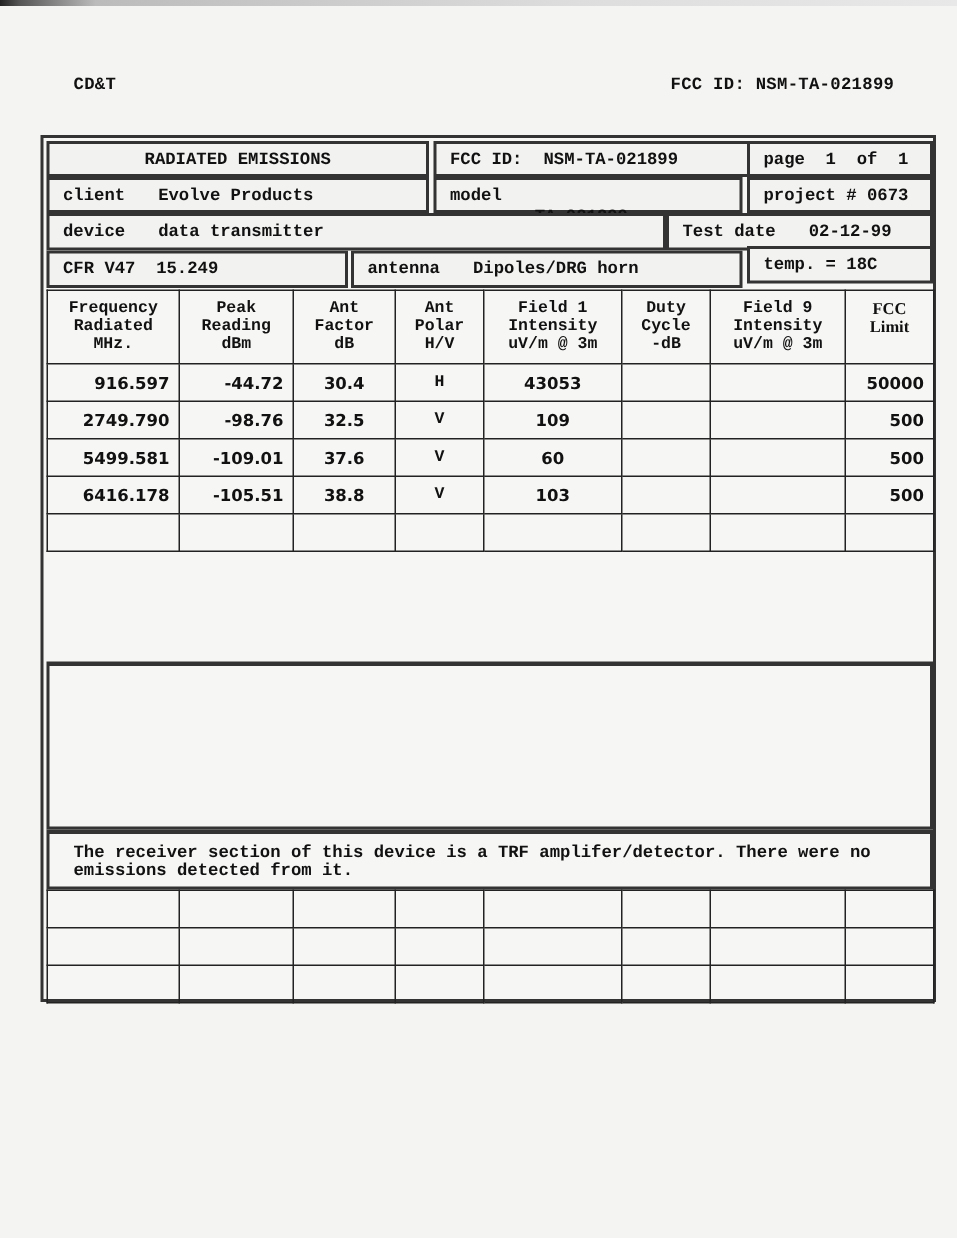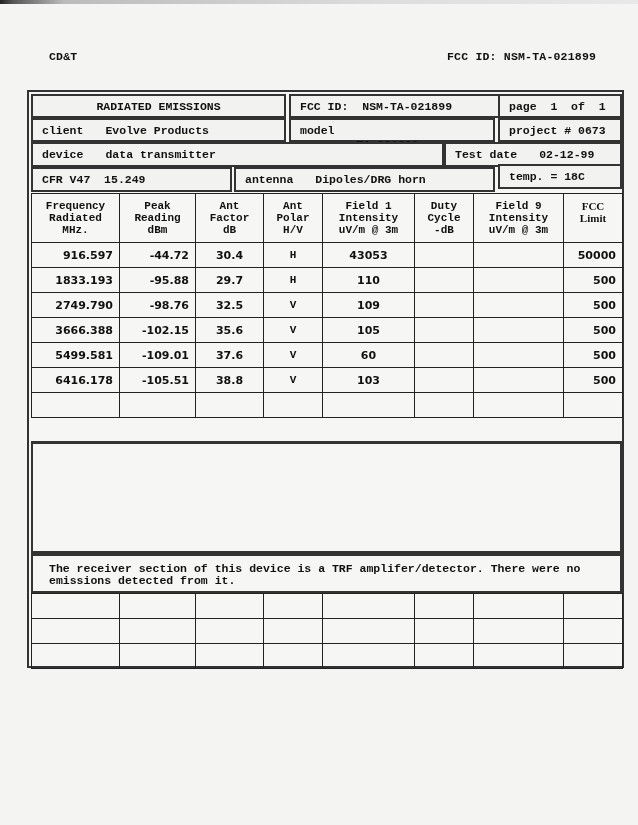--- a/index.html
+++ b/index.html
@@ -143,50 +143,30 @@
       <td class="num">916.597</td>
       <td class="num">-44.72</td>
       <td class="num ctr">30.4</td>
       <td class="mono-ctr">H</td>
       <td class="num ctr">43053</td>
       <td></td>
       <td></td>
       <td class="num">50000</td>
     </tr>
     <tr class="drow">
-      <td class="num">1833.193</td>
-      <td class="num">-95.88</td>
-      <td class="num ctr">29.7</td>
-      <td class="mono-ctr">H</td>
-      <td class="num ctr">110</td>
-      <td></td>
-      <td></td>
-      <td class="num">500</td>
-    </tr>
-    <tr class="drow">
       <td class="num">2749.790</td>
       <td class="num">-98.76</td>
       <td class="num ctr">32.5</td>
       <td class="mono-ctr">V</td>
       <td class="num ctr">109</td>
       <td></td>
       <td></td>
       <td class="num">500</td>
     </tr>
     <tr class="drow">
-      <td class="num">3666.388</td>
-      <td class="num">-102.15</td>
-      <td class="num ctr">35.6</td>
-      <td class="mono-ctr">V</td>
-      <td class="num ctr">105</td>
-      <td></td>
-      <td></td>
-      <td class="num">500</td>
-    </tr>
-    <tr class="drow">
       <td class="num">5499.581</td>
       <td class="num">-109.01</td>
       <td class="num ctr">37.6</td>
       <td class="mono-ctr">V</td>
       <td class="num ctr">60</td>
       <td></td>
       <td></td>
       <td class="num">500</td>
     </tr>
     <tr class="drow">

